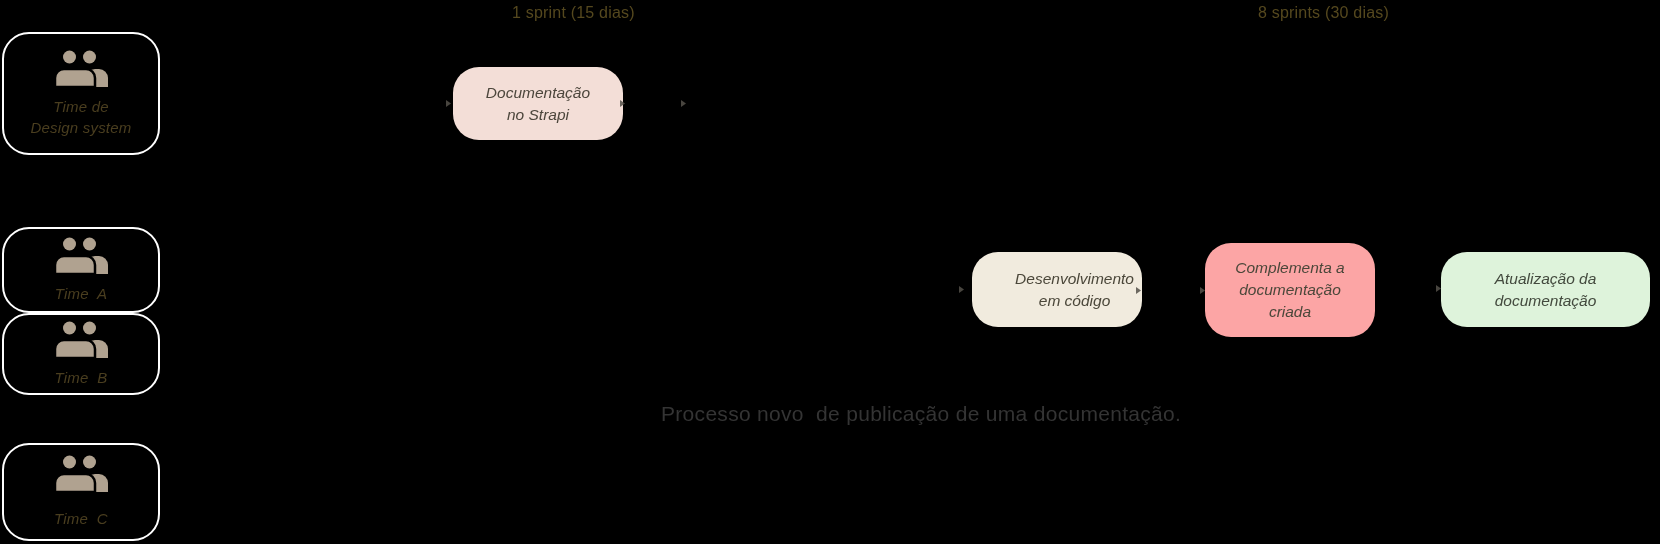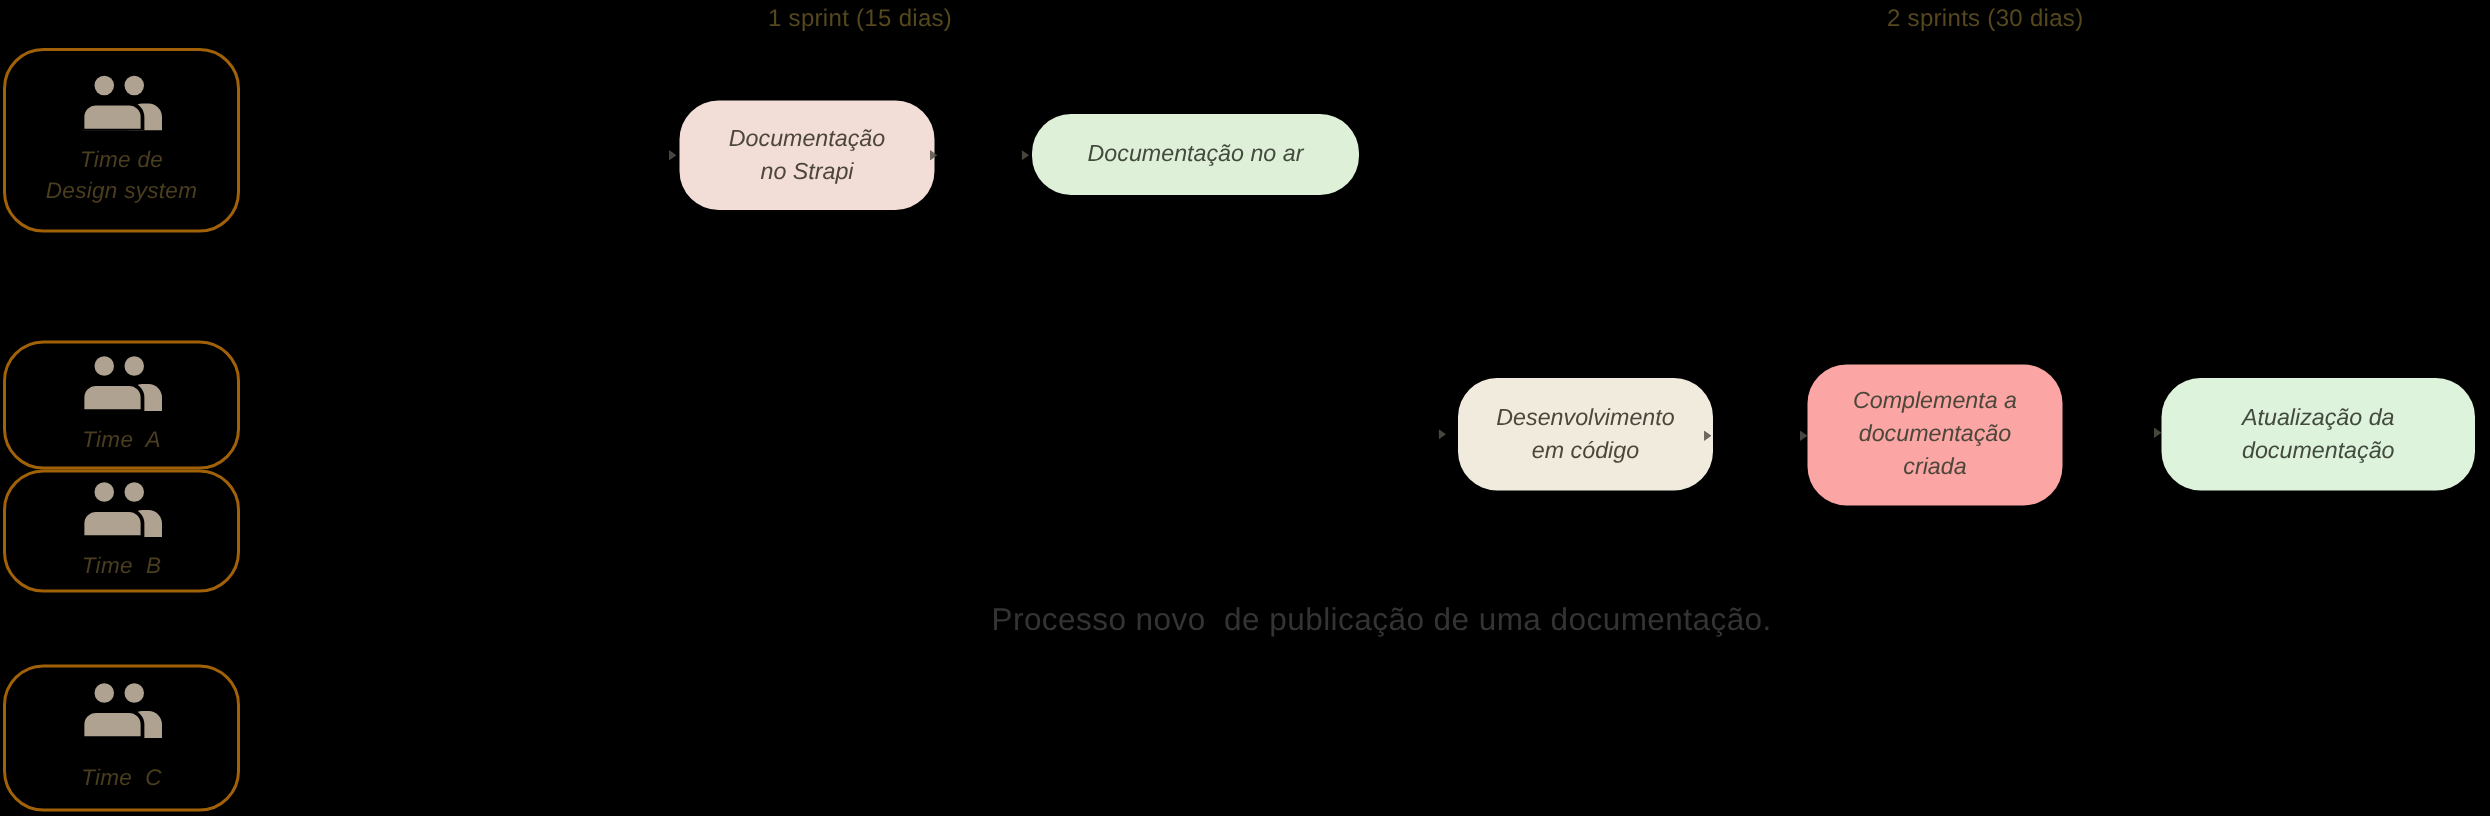--- a/index.html
+++ b/index.html
@@ -3,21 +3,21 @@
 <meta charset="utf-8">
 <style>
   html,body{margin:0;padding:0;background:#000;}
   .canvas{
     position:relative;width:1660px;height:544px;background:#000000;
     overflow:hidden;font-family:"Liberation Sans",sans-serif;
   }
   
   .team-card{
     position:absolute;left:2px;width:158px;
-    border:2px solid #a16207;border-radius:27px;
+    border:2px solid #ffffff;border-radius:27px;
     box-sizing:border-box;background:transparent;
     display:flex;flex-direction:column;align-items:center;justify-content:center;
     gap:9px;
   }
   .team-card .people{fill:#b0a290;flex:0 0 auto;}
   .team-label{
     font-style:italic;font-size:15px;line-height:21px;color:#4a3e1f;
     text-align:center;white-space:pre-wrap;letter-spacing:.2px;
   }
   #team-0{top:32px;height:123px;}
@@ -54,21 +54,21 @@
     position:absolute;width:5px;height:7px;background:#55514a;opacity:.85;
     clip-path:polygon(0 0,100% 50%,0 100%);
   }
 </style>
 </head>
 <body>
 
 <div class="canvas">
 
   <div class="phase-label" id="phase-1">1 sprint (15 dias)</div>
-  <div class="phase-label" id="phase-2">2 sprints (30 dias)</div>
+  <div class="phase-label" id="phase-2">8 sprints (30 dias)</div>
 
   <div class="team-card" id="team-0">
     <svg class="people" width="55" height="37" viewBox="0 0 55 37">
       <circle cx="15.5" cy="7" r="6.5"></circle>
         <circle cx="35.5" cy="7" r="6.5"></circle>
       <path d="M32,37 v-9 a9,9 0 0 1 9,-9 h4 a9,9 0 0 1 9,9 v9 z"></path>
       <path d="M1,37 v-9 a9,9 0 0 1 9,-9 h22 a9,9 0 0 1 9,9 v9 z" stroke="#000" stroke-width="2.5"></path>
     </svg>
     <div class="team-label">Time de
 Design system</div>
@@ -101,24 +101,21 @@
       <path d="M32,37 v-9 a9,9 0 0 1 9,-9 h4 a9,9 0 0 1 9,9 v9 z"></path>
       <path d="M1,37 v-9 a9,9 0 0 1 9,-9 h22 a9,9 0 0 1 9,9 v9 z" stroke="#000" stroke-width="2.5"></path>
     </svg>
     <div class="team-label">Time  C</div>
   </div>
 
   <div class="step" id="step-1" style="background-color: rgb(243, 222, 215);">
     <span class="step-label">Documentação
 no Strapi</span>
   </div>
-  <div class="step" id="step-2" style="background-color: rgb(223, 240, 217);">
-    <span class="step-label">Documentação no ar</span>
-  </div>
-  <div class="step" id="step-3" style="background-color: rgb(241, 235, 222);">
+  <div class="step" id="step-3" style="background-color: rgb(241, 235, 222); justify-content: flex-end;">
     <span class="step-label">Desenvolvimento
 em código</span>
   </div>
   <div class="step" id="step-4" style="background-color: #fca5a5;">
     <span class="step-label">Complementa a
 documentação
 criada</span>
   </div>
   <div class="step" id="step-5" style="background-color: rgb(222, 243, 219);">
     <span class="step-label">Atualização da

